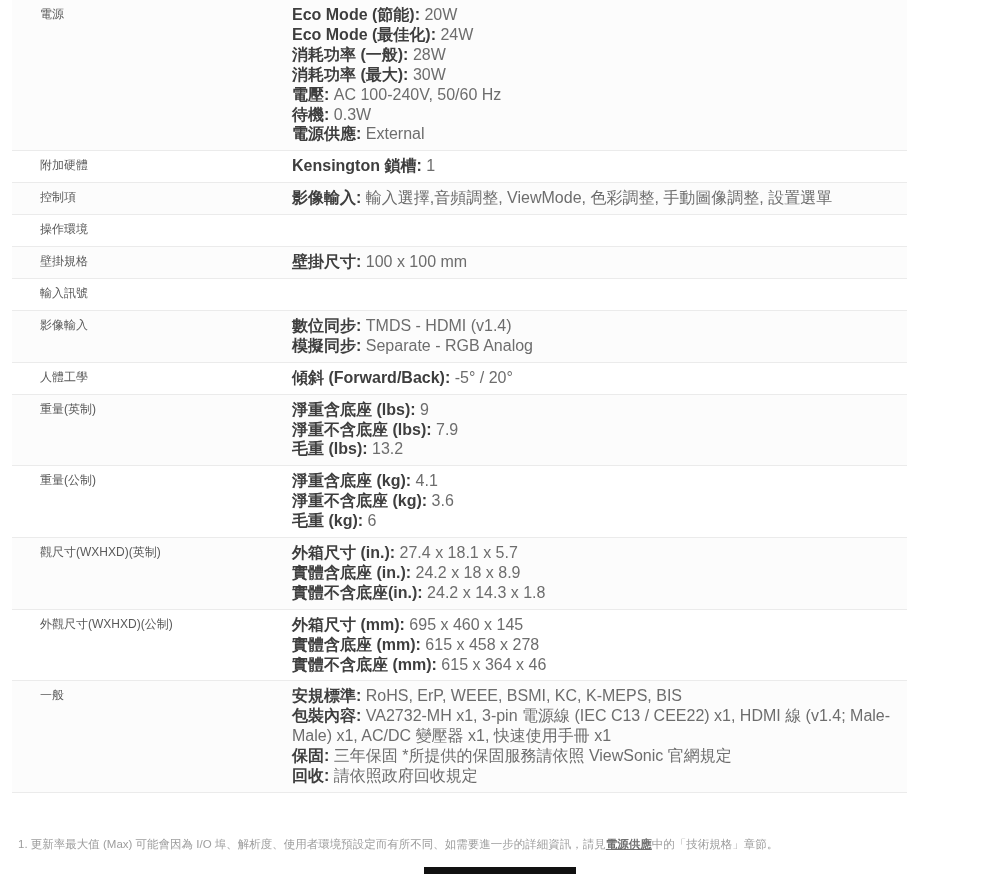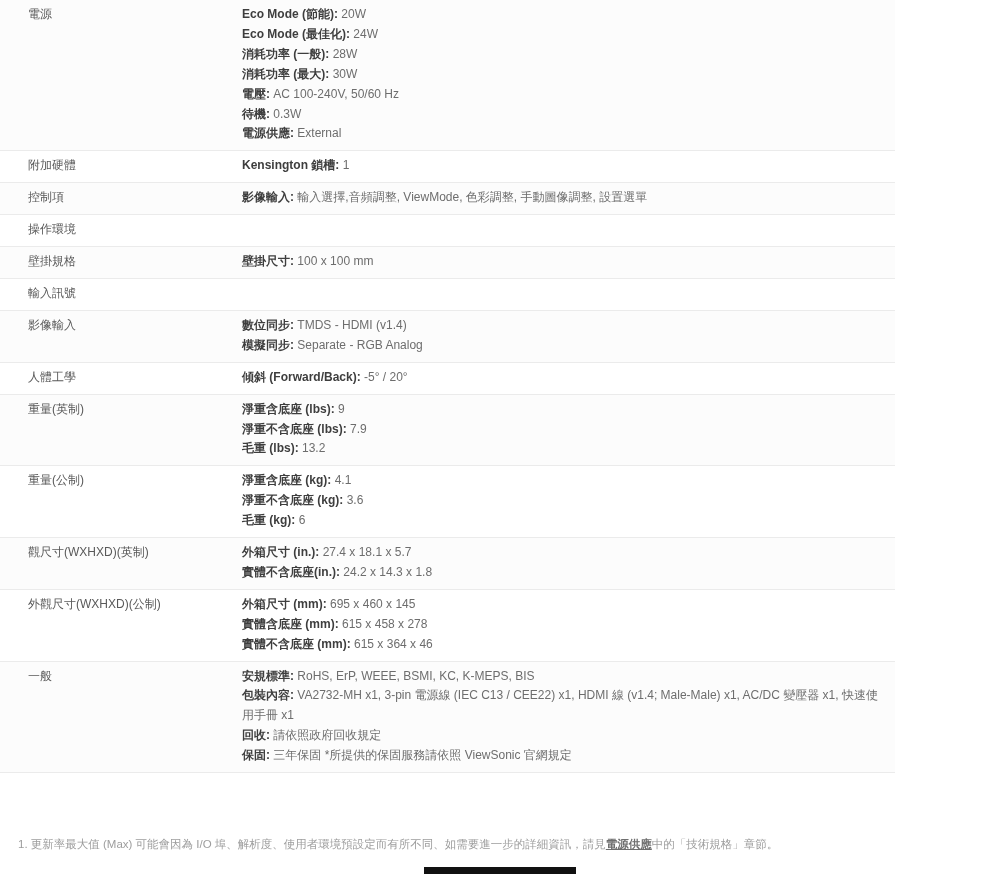--- a/index.html
+++ b/index.html
@@ -7,20 +7,21 @@
     padding: 0;
     background: #ffffff;
     width: 1000px;
     height: 874px;
     overflow: hidden;
     font-family: "Liberation Sans", "DejaVu Sans", sans-serif;
     position: relative;
   }
   .spec-table {
     width: 895px;
+    padding-left: 12px;
   }
   .row {
     display: flex;
     align-items: flex-start;
     border-bottom: 1px solid #ebebeb;
     padding: 5px 0 6px 0;
     box-sizing: border-box;
   }
   .row:nth-child(odd) {
     background: #fcfcfc;
@@ -35,23 +36,24 @@
     flex: 0 0 242px;
     font-size: 12px;
     line-height: 19.9px;
     color: #595959;
   }
   .values {
     flex: 1 1 auto;
     padding-right: 10px;
   }
   .line {
-    font-size: 12px;
+    font-size: 16px;
     line-height: 19.9px;
     color: #6d6d6d;
+    margin-left: 38px;
   }
   .line .k {
     font-weight: 700;
     color: #3e3e3e;
   }
   .footnote {
     position: absolute;
     left: 18px;
     top: 836px;
     width: 960px;
@@ -142,38 +144,39 @@
       <div class="values">
         <div class="line"><span class="k">淨重含底座 (kg):</span> <span class="v">4.1</span></div>
         <div class="line"><span class="k">淨重不含底座 (kg):</span> <span class="v">3.6</span></div>
         <div class="line"><span class="k">毛重 (kg):</span> <span class="v">6</span></div>
       </div>
     </div>
     <div class="row">
       <div class="label">觀尺寸(WXHXD)(英制)</div>
       <div class="values">
         <div class="line"><span class="k">外箱尺寸 (in.):</span> <span class="v">27.4 x 18.1 x 5.7</span></div>
+        <div class="line"><span class="k">實體含底座 (in.):</span> <span class="v">24.2 x 18 x 8.9</span></div>
         <div class="line"><span class="k">實體不含底座(in.):</span> <span class="v">24.2 x 14.3 x 1.8</span></div>
       </div>
     </div>
     <div class="row">
       <div class="label">外觀尺寸(WXHXD)(公制)</div>
       <div class="values">
         <div class="line"><span class="k">外箱尺寸 (mm):</span> <span class="v">695 x 460 x 145</span></div>
         <div class="line"><span class="k">實體含底座 (mm):</span> <span class="v">615 x 458 x 278</span></div>
         <div class="line"><span class="k">實體不含底座 (mm):</span> <span class="v">615 x 364 x 46</span></div>
       </div>
     </div>
     <div class="row">
       <div class="label">一般</div>
       <div class="values">
         <div class="line"><span class="k">安規標準:</span> <span class="v">RoHS, ErP, WEEE, BSMI, KC, K-MEPS, BIS</span></div>
         <div class="line"><span class="k">包裝內容:</span> <span class="v">VA2732-MH x1, 3-pin 電源線 (IEC C13 / CEE22) x1, HDMI 線 (v1.4; Male-Male) x1, AC/DC 變壓器 x1, 快速使用手冊 x1</span></div>
+        <div class="line"><span class="k">保固:</span> <span class="v">三年保固 *所提供的保固服務請依照 ViewSonic 官網規定</span></div>
         <div class="line"><span class="k">回收:</span> <span class="v">請依照政府回收規定</span></div>
-        <div class="line"><span class="k">保固:</span> <span class="v">三年保固 *所提供的保固服務請依照 ViewSonic 官網規定</span></div>
       </div>
     </div>
   </div>
 
 <div class="footnote">
   <span>1. 更新率最大值 (Max) 可能會因為 I/O 埠、解析度、使用者環境預設定而有所不同、如需要進一步的詳細資訊，請見</span><span class="manual-link">電源供應</span><span>中的「技術規格」章節。</span>
 </div>
 
 <button class="bottom-cutoff-button" aria-label="cut-off button"></button>
 

